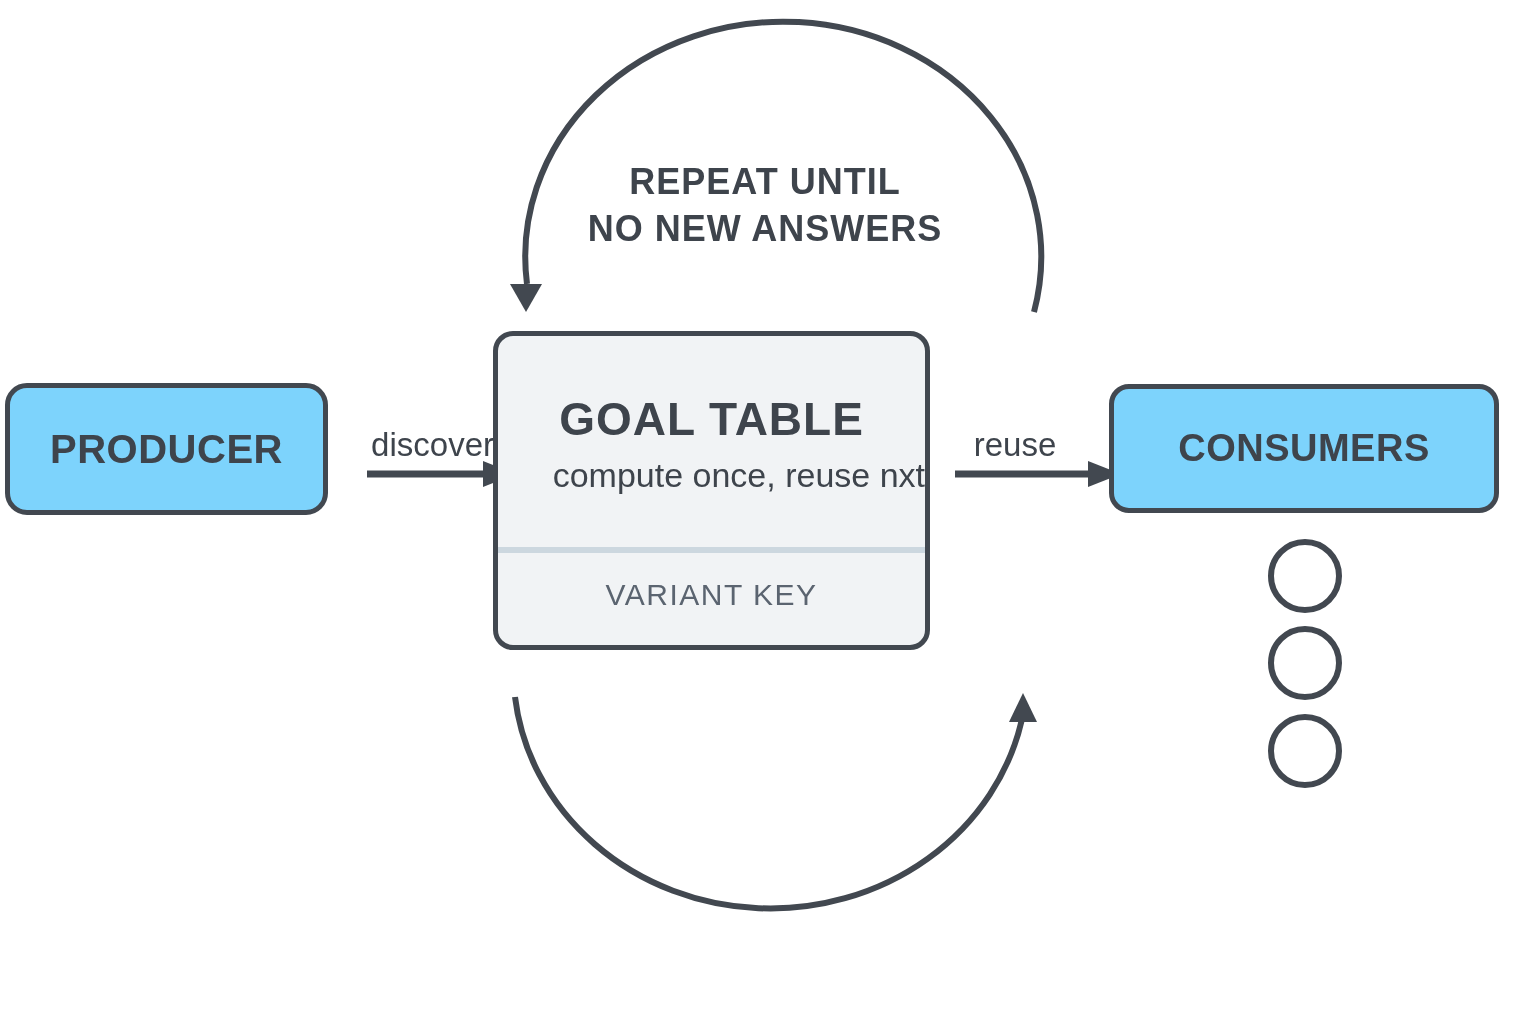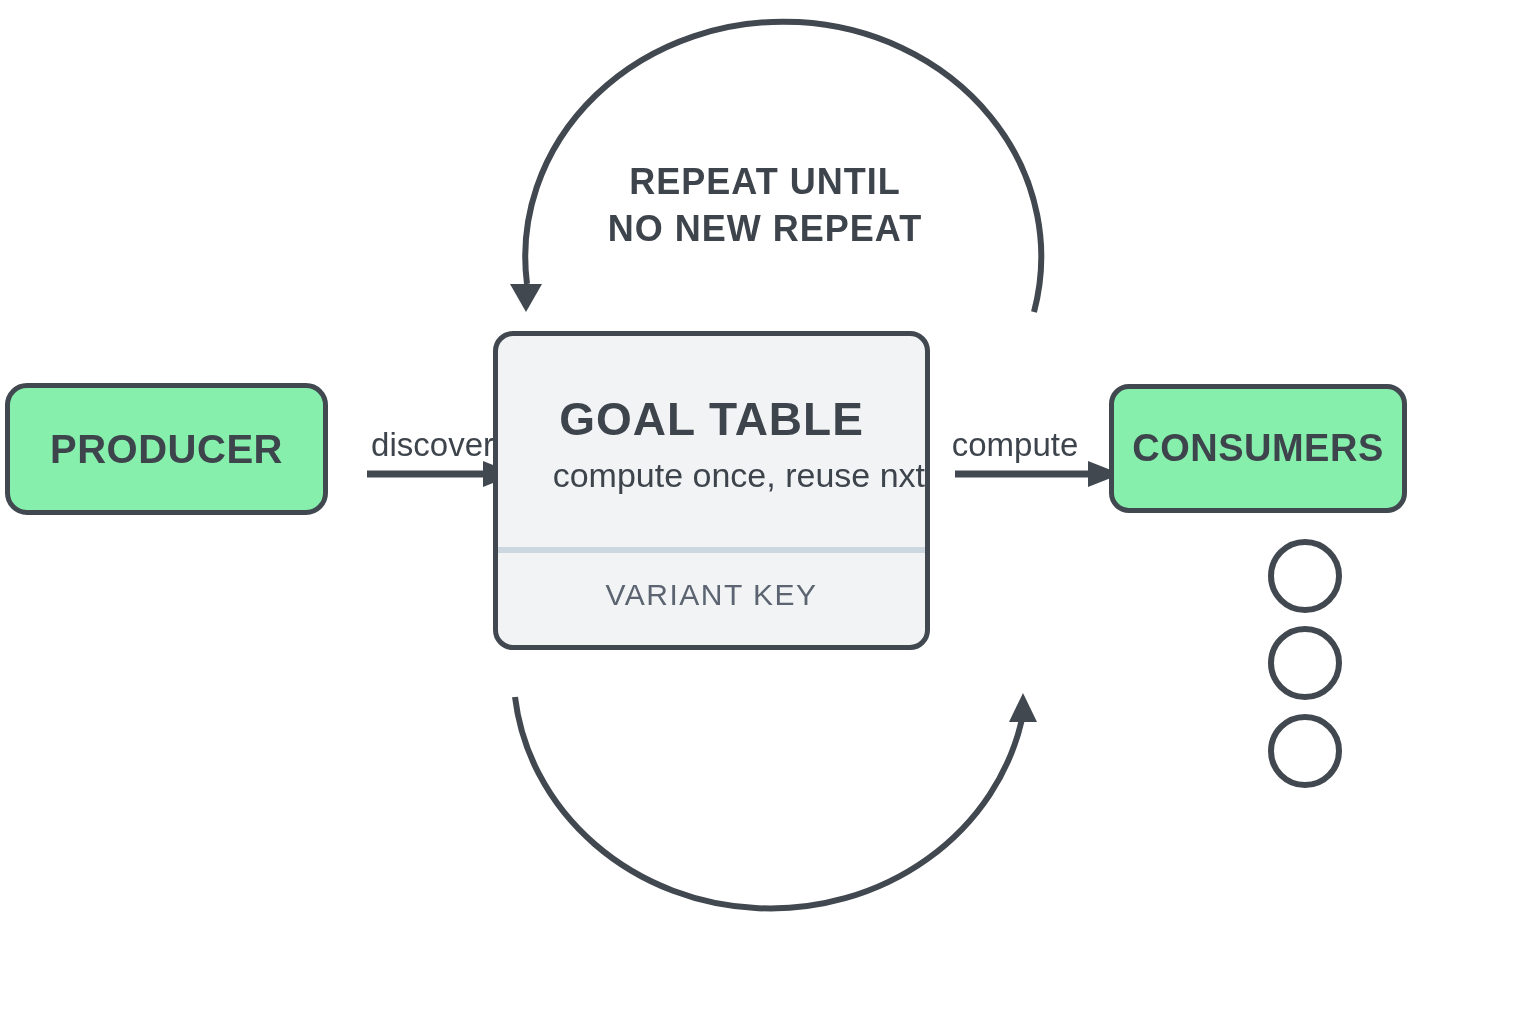--- a/index.html
+++ b/index.html
@@ -22,28 +22,28 @@
   }
   .layer { position: absolute; left: 0; top: 0; width: 100%; height: 100%; }
   .arc { fill: none; stroke: var(--ink); stroke-width: 6; stroke-linecap: butt; }
   .fill { fill: var(--ink); stroke: none; }
   .arrowline { stroke: var(--ink); stroke-width: 7; }
   .ring { fill: #ffffff; stroke: var(--ink); stroke-width: 6; }
 
   .node {
     position: absolute;
     border: 5px solid var(--ink);
-    background: #86efac;
+    background: #7dd3fc;
     box-sizing: border-box;
     display: flex;
     align-items: center;
     justify-content: center;
   }
   .producer  { left: 5px;    top: 383px; width: 323px; height: 132px; border-radius: 22px; }
-  .consumers { left: 1109px; top: 384px; width: 298px; height: 129px; border-radius: 20px; }
+  .consumers { left: 1109px; top: 384px; width: 390px; height: 129px; border-radius: 20px; }
   .node-label { font-weight: bold; font-size: 40px; color: var(--text); letter-spacing: 0.5px; }
   .consumers-label { font-size: 38px; }
 
   .goal {
     left: 493px; top: 331px; width: 437px; height: 319px;
     border-radius: 20px;
     background: var(--panel);
     display: block;
   }
   .goal-title {
@@ -103,34 +103,34 @@
 
     <g>
       <circle class="ring" cx="1281" cy="576" r="34"></circle>
       <circle class="ring" cx="1281" cy="663" r="34"></circle>
       <circle class="ring" cx="1281" cy="751" r="34"></circle>
     </g>
   </svg>
 
   <div class="loop-caption">
     <div>REPEAT UNTIL</div>
-    <div>NO NEW REPEAT</div>
+    <div>NO NEW ANSWERS</div>
   </div>
 
   <div class="node producer">
     <span class="node-label">PRODUCER</span>
   </div>
 
   <div class="node goal">
     <div class="goal-title">GOAL TABLE</div>
     <div class="goal-subtitle">compute once, reuse nxt</div>
     <div class="goal-divider"></div>
     <div class="goal-footer">VARIANT KEY</div>
   </div>
 
   <div class="node consumers">
     <span class="node-label consumers-label">CONSUMERS</span>
   </div>
 
   <div class="edge-label discover-label">discover</div>
-  <div class="edge-label notify-label">compute</div>
+  <div class="edge-label notify-label">reuse</div>
 
 </div>
 
 </body></html>

